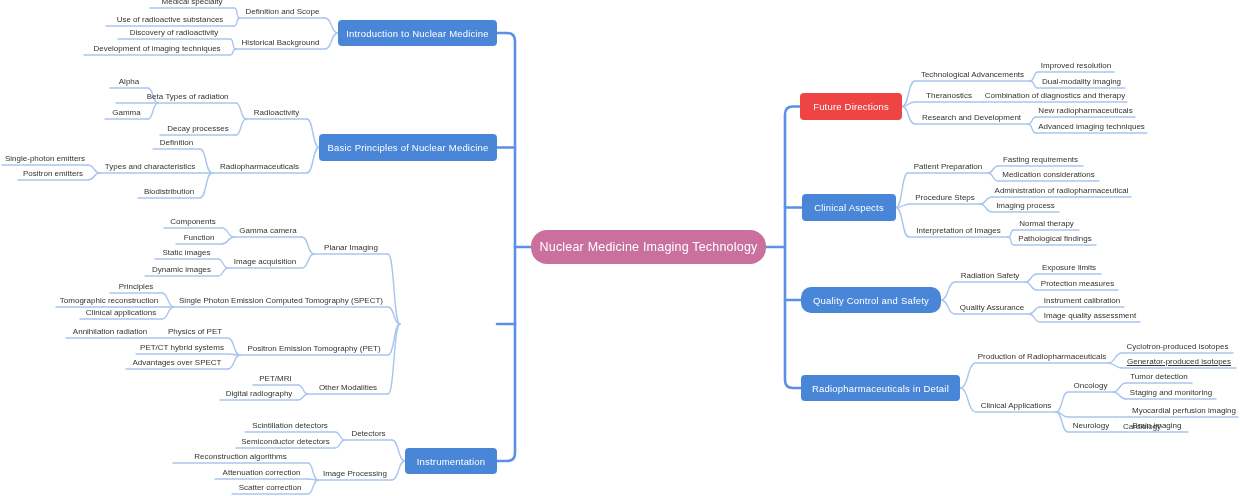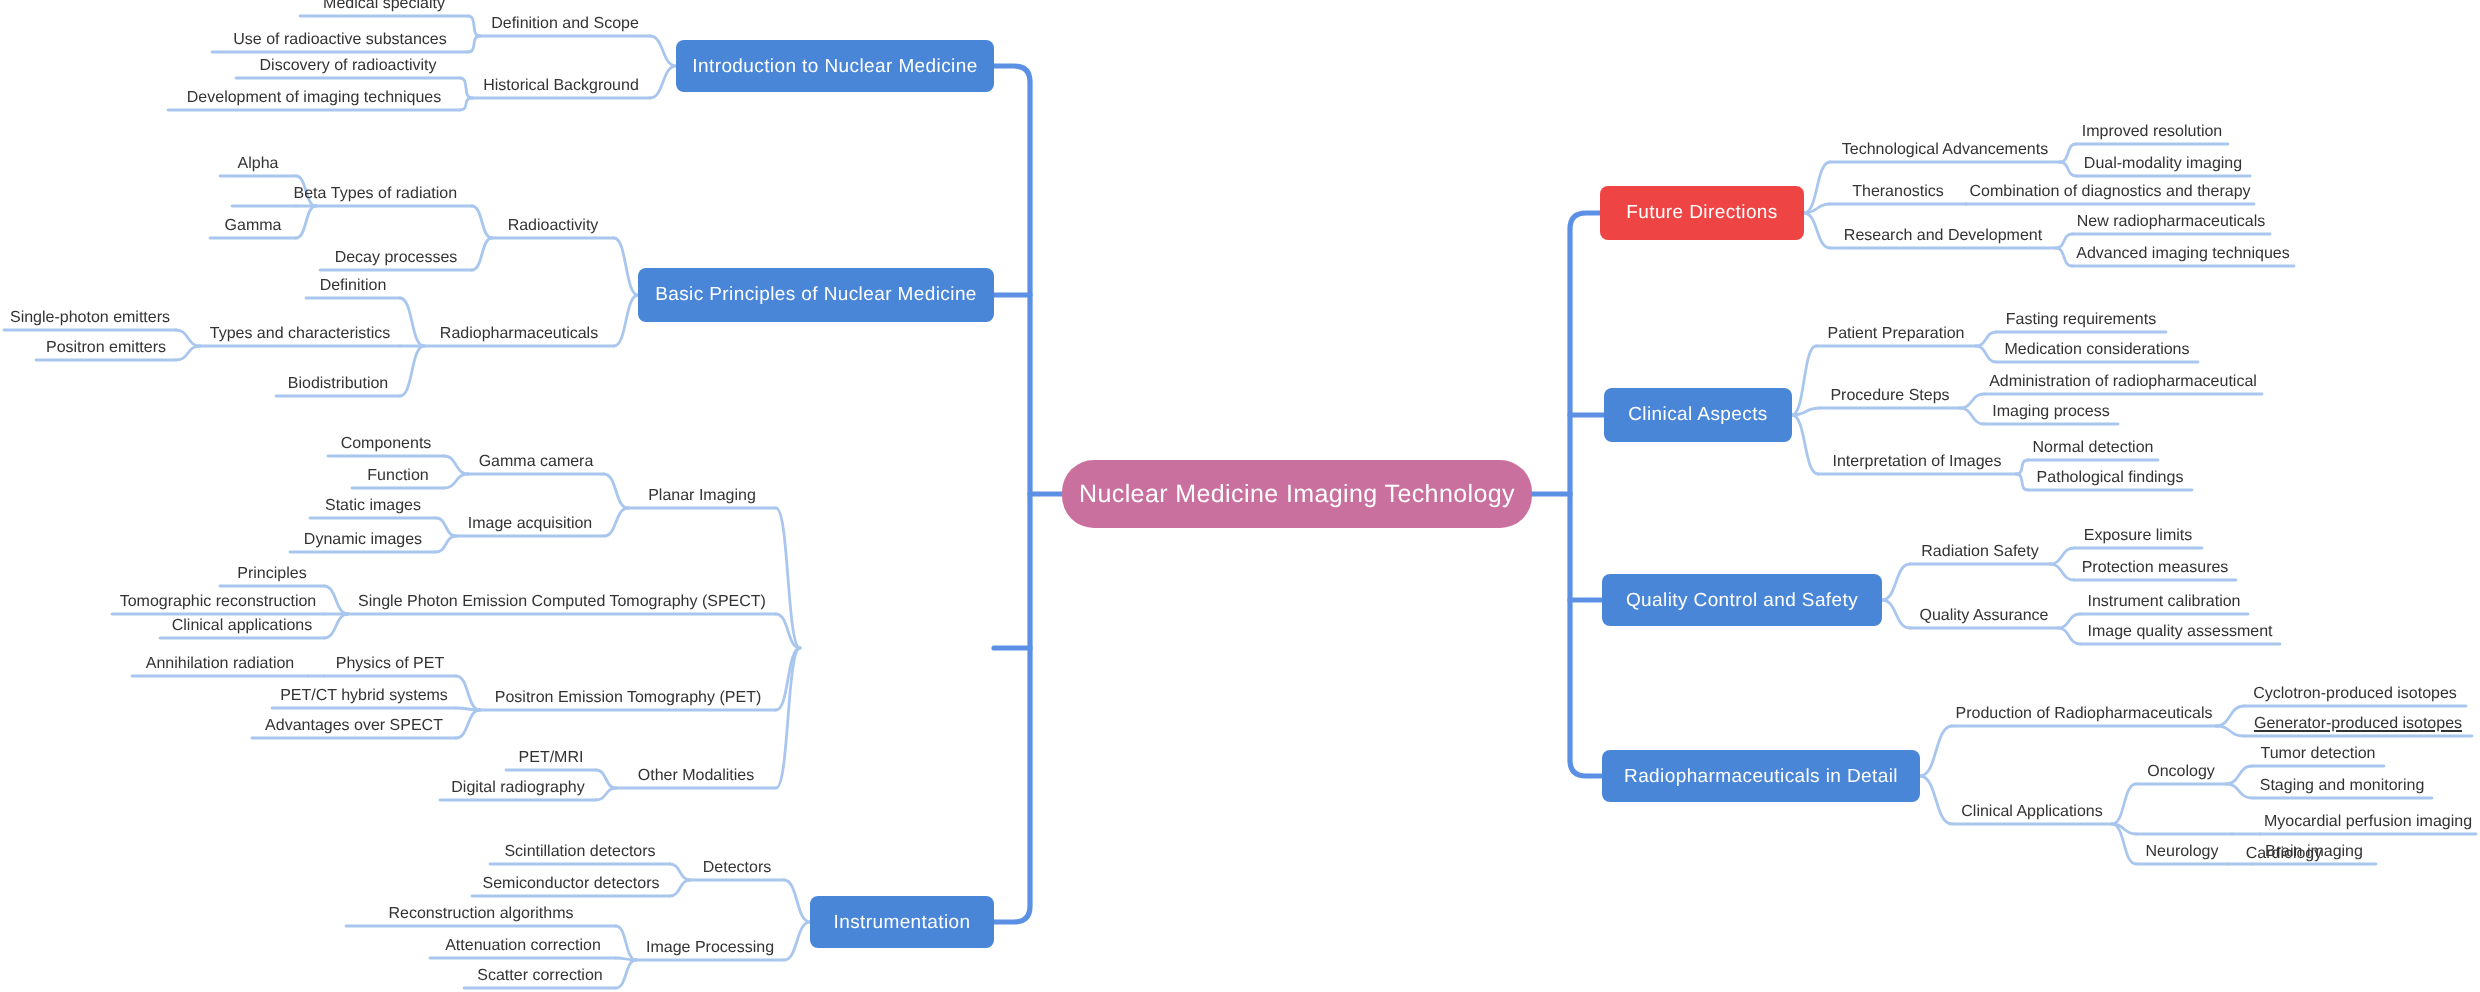--- a/index.html
+++ b/index.html
@@ -243,23 +243,23 @@
     <div class="sub-label" style="left: 1085.5px; top: 106px; color: rgb(51, 51, 51);">New radiopharmaceuticals</div>
     <div class="sub-label" style="left: 1091.5px; top: 122px; color: rgb(51, 51, 51);">Advanced imaging techniques</div>
     <div class="topic-box" style="left: 802px; top: 194px; width: 94px; height: 27px; background: rgb(74, 134, 216); color: rgb(255, 255, 255);">Clinical Aspects</div>
     <div class="sub-label" style="left: 948px; top: 162px; color: rgb(51, 51, 51);">Patient Preparation</div>
     <div class="sub-label" style="left: 1040.5px; top: 155px; color: rgb(51, 51, 51);">Fasting requirements</div>
     <div class="sub-label" style="left: 1048.5px; top: 170px; color: rgb(51, 51, 51);">Medication considerations</div>
     <div class="sub-label" style="left: 945px; top: 193px; color: rgb(51, 51, 51);">Procedure Steps</div>
     <div class="sub-label" style="left: 1061.5px; top: 186px; color: rgb(51, 51, 51);">Administration of radiopharmaceutical</div>
     <div class="sub-label" style="left: 1025.5px; top: 201px; color: rgb(51, 51, 51);">Imaging process</div>
     <div class="sub-label" style="left: 958.5px; top: 226px; color: rgb(51, 51, 51);">Interpretation of Images</div>
-    <div class="sub-label" style="left: 1046.5px; top: 219px; color: rgb(51, 51, 51);">Normal detection</div>
+    <div class="sub-label" style="left: 1046.5px; top: 219px; color: rgb(51, 51, 51);">Normal therapy</div>
     <div class="sub-label" style="left: 1055px; top: 234px; color: rgb(51, 51, 51);">Pathological findings</div>
-    <div class="topic-box" style="left: 801px; top: 287px; width: 140px; height: 26px; background: rgb(74, 134, 216); color: rgb(255, 255, 255);">Quality Control and Safety</div>
+    <div class="topic-box" style="left: 801px; top: 287px; width: 140px; height: 26px; background: rgb(74, 134, 216); color: rgb(255, 255, 255); border-radius: 10px;">Quality Control and Safety</div>
     <div class="sub-label" style="left: 990px; top: 271px; color: rgb(51, 51, 51);">Radiation Safety</div>
     <div class="sub-label" style="left: 1069px; top: 263px; color: rgb(51, 51, 51);">Exposure limits</div>
     <div class="sub-label" style="left: 1077.5px; top: 279px; color: rgb(51, 51, 51);">Protection measures</div>
     <div class="sub-label" style="left: 992px; top: 303px; color: rgb(51, 51, 51);">Quality Assurance</div>
     <div class="sub-label" style="left: 1082px; top: 296px; color: rgb(51, 51, 51);">Instrument calibration</div>
     <div class="sub-label" style="left: 1090px; top: 311px; color: rgb(51, 51, 51);">Image quality assessment</div>
     <div class="topic-box" style="left: 801px; top: 375px; width: 159px; height: 26px; background: rgb(74, 134, 216); color: rgb(255, 255, 255);">Radiopharmaceuticals in Detail</div>
     <div class="sub-label" style="left: 1042px; top: 352px; color: rgb(51, 51, 51);">Production of Radiopharmaceuticals</div>
     <div class="sub-label" style="left: 1177.5px; top: 342px; color: rgb(51, 51, 51);">Cyclotron-produced isotopes</div>
     <div class="sub-label" style="left: 1179px; top: 357px; color: rgb(51, 51, 51); text-decoration: underline;">Generator-produced isotopes</div>

